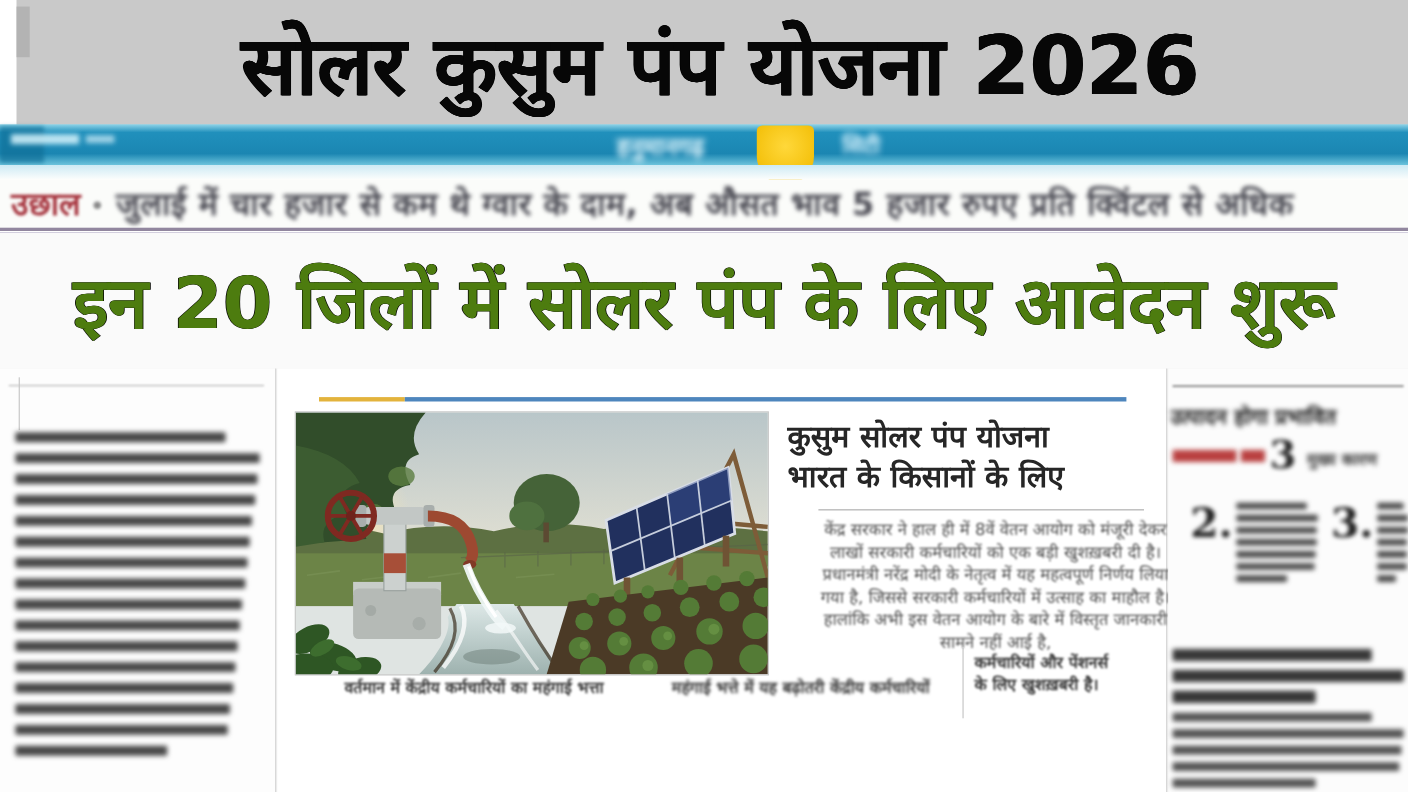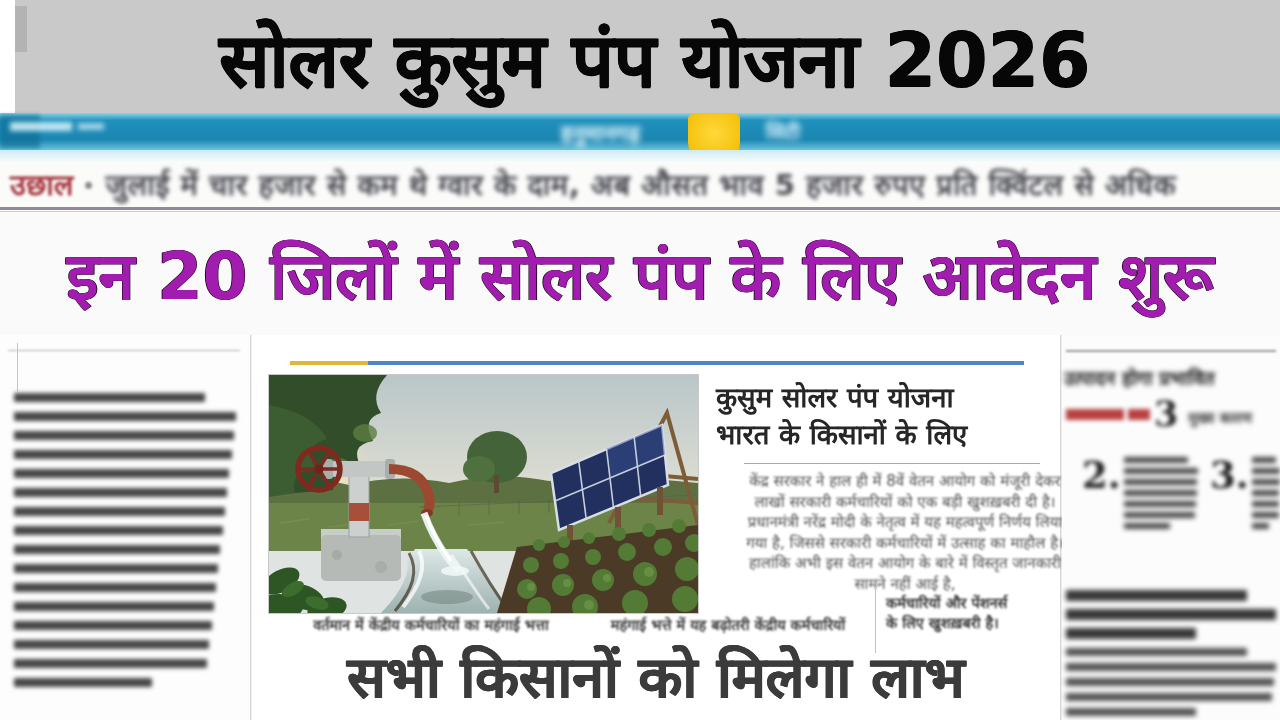--- a/index.html
+++ b/index.html
@@ -36,21 +36,21 @@
           line-height:44px;}
   .ticker-underline{left:0;top:211px;width:1280px;height:1px;background:#cfcadb;}
   .ticker-lead{display:inline-block;color:#a5323c;font-weight:800;font-size:29px;filter:blur(1.6px);}
   .ticker-bullet{display:inline-block;color:#8a8a8a;font-size:24px;margin:0 10px 0 8px;filter:blur(1.4px);}
   .ticker-text{display:inline-block;color:#474750;font-weight:700;font-size:29px;filter:blur(1.9px);
                letter-spacing:.5px;}
 
   
   .headline-band{left:0;top:212px;width:1280px;height:123px;background:#fafafa;}
   .band-title{left:0;top:0;width:1280px;height:123px;line-height:130px;text-align:center;
-              font-size:65px;font-weight:800;color:#a21caf;white-space:nowrap;
+              font-size:65px;font-weight:800;color:#4d7c0f;white-space:nowrap;
               text-shadow:.6px 0 #000,-.6px 0 #000;}
 
   
   .paper{left:0;top:335px;width:1280px;height:385px;background:#ececec;}
   .col-left{left:0;top:0;width:250px;height:385px;background:#fdfdfd;border-right:1px solid #d8d8d8;}
   .hline-l{left:8px;top:15px;width:232px;height:1px;background:#b0b0b0;filter:blur(.8px);}
   .vtick-l{left:17px;top:8px;width:1px;height:48px;background:#c4c4c4;}
   .blur-col{left:14px;top:58px;width:222px;filter:blur(2.3px);--bar:#2e2e2e;}
   .bar{background:var(--bar,#2e2e2e);border-radius:1px;opacity:.88;}
 
@@ -307,21 +307,20 @@
       <div class="abs art-body">केंद्र सरकार ने हाल ही में 8वें वेतन आयोग को मंजूरी देकर लाखों सरकारी कर्मचारियों को एक बड़ी खुशख़बरी दी है। प्रधानमंत्री नरेंद्र मोदी के नेतृत्व में यह महत्वपूर्ण निर्णय लिया गया है, जिससे सरकारी कर्मचारियों में उत्साह का माहौल है। हालांकि अभी इस वेतन आयोग के बारे में विस्तृत जानकारी सामने नहीं आई है,</div>
 
       <div class="abs caption-1">वर्तमान में केंद्रीय कर्मचारियों का महंगाई भत्ता</div>
       <div class="abs caption-2">महंगाई भत्ते में यह बढ़ोतरी केंद्रीय कर्मचारियों</div>
       <div class="abs vdiv"></div>
       <div class="abs side-note">
         <div>कर्मचारियों और पेंशनर्स</div>
         <div>के लिए खुशख़बरी है।</div>
       </div>
 
-      <div class="abs bottom-headline">सभी किसानों को मिलेगा लाभ</div>
     </div>
 
     <div class="abs page-right">
       <div class="abs pr-hline"></div>
       <div class="abs pr-headline">उत्पादन होगा प्रभावित</div>
       <div class="abs pr-redbar1"></div>
       <div class="abs pr-redbar2"></div>
       <div class="abs pr-big3">3</div>
       <div class="abs pr-numlabel">मुख्य कारण</div>
       <div class="abs pr-item-num pr-num1">2.</div>

